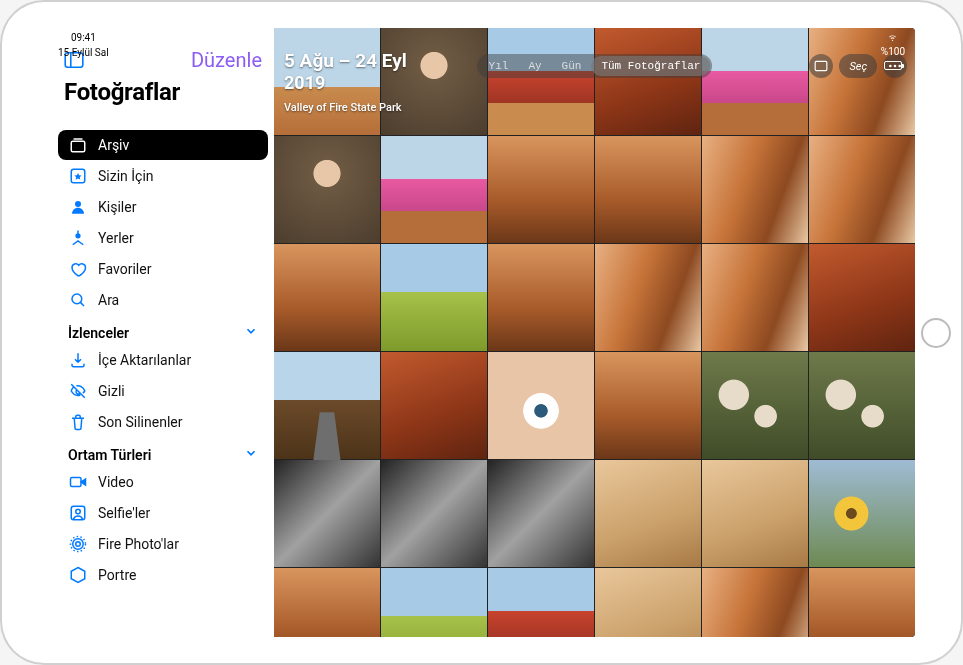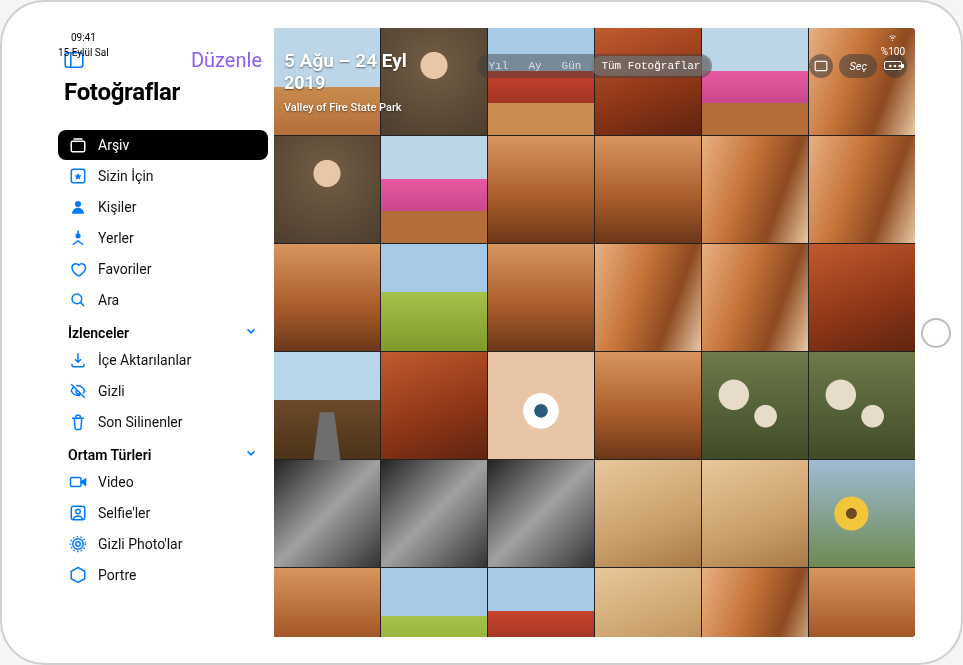--- a/index.html
+++ b/index.html
@@ -342,21 +342,21 @@
             <span>Selfie'ler</span>
           </div>
           <div class="sb-item">
             <span class="sb-icon">
               <svg width="18" height="18" viewBox="0 0 24 24" fill="none" stroke="currentColor" stroke-width="2">
                 <circle cx="12" cy="12" r="3"></circle>
                 <circle cx="12" cy="12" r="7"></circle>
                 <circle cx="12" cy="12" r="10" stroke-dasharray="2 3"></circle>
               </svg>
             </span>
-            <span>Gizli Photo'lar</span>
+            <span>Fire Photo'lar</span>
           </div>
           <div class="sb-item">
             <span class="sb-icon">
               <svg width="18" height="18" viewBox="0 0 24 24" fill="none" stroke="currentColor" stroke-width="2">
                 <path d="M12 2l9 5v10l-9 5-9-5V7z"></path>
               </svg>
             </span>
             <span>Portre</span>
           </div>
         </div>

